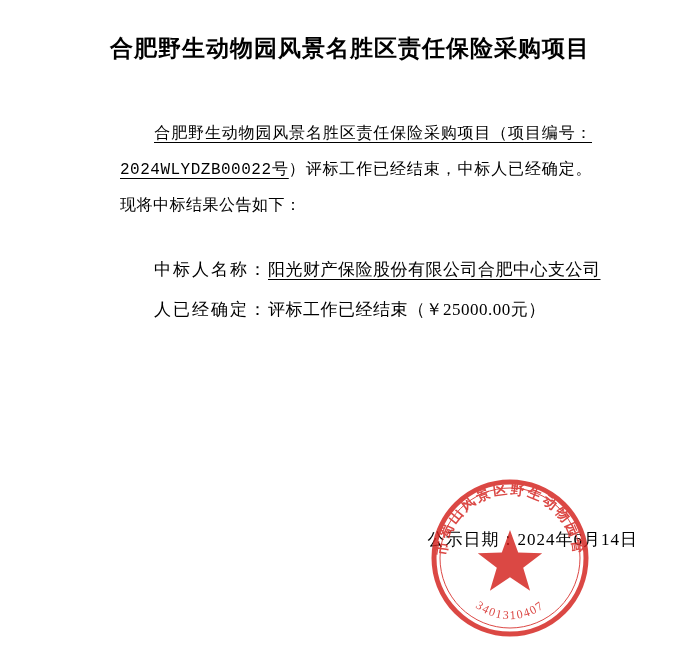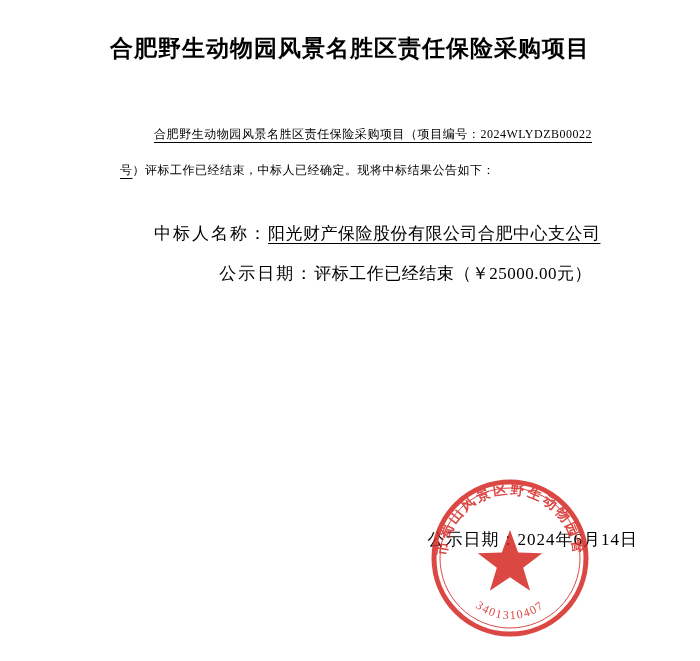--- a/index.html
+++ b/index.html
@@ -35,38 +35,38 @@
     font-family: "Liberation Serif", "DejaVu Serif", serif;
     white-space: nowrap;
   }
 
   
   .body-block {
     margin-top: 48px;
     padding: 0 108px 0 120px;
   }
   .para {
-    font-size: 12px;
+    font-size: 16px;
     line-height: 36px;
     text-align: justify;
     text-justify: inter-ideograph;
     letter-spacing: 0.5px;
+    font-family: Liberation Mono, monospace;
   }
   .para .indent {
     display: inline-block;
     width: 34px;
   }
   .u {
     text-decoration: underline;
     text-underline-offset: 4px;
   }
 
   .field-list {
     margin-top: 26px;
-    text-align: right;
   }
   .field-row {
     font-size: 17px;
     line-height: 40px;
     letter-spacing: 0.5px;
     white-space: nowrap;
   }
   .field-row .indent {
     display: inline-block;
     width: 34px;
@@ -121,21 +121,21 @@
 
     <div class="para">
       <span class="indent"></span><span class="u">合肥野生动物园风景名胜区责任保险采购项目（项</span><span class="u">目编号：2024WLYDZB00022号</span><span>）评标工作已经结束，中标</span><span>人已经确定。现将中标结果公告如下：</span>
     </div>
 
     <div class="field-list">
       <div class="field-row">
         <span class="indent"></span><span class="field-label">中标人名称：</span><span class="field-value">阳光财产保险股份有限公司合肥中心支公司</span>
       </div>
       <div class="field-row">
-        <span class="indent"></span><span class="field-label">公示日期：</span><span class="field-value no-ul">评标工作已经结束（￥25000.00元）</span>
+        <span class="indent"></span><span class="field-label">人已经确定：</span><span class="field-value no-ul">评标工作已经结束（￥25000.00元）</span>
       </div>
     </div>
 
   </div>
 
   <div class="date-block">公示日期：2024年6月14日</div>
 
   <div class="seal">
     <svg class="seal-svg" viewBox="0 0 172 172" xmlns="http://www.w3.org/2000/svg" aria-hidden="true">
       <defs>

